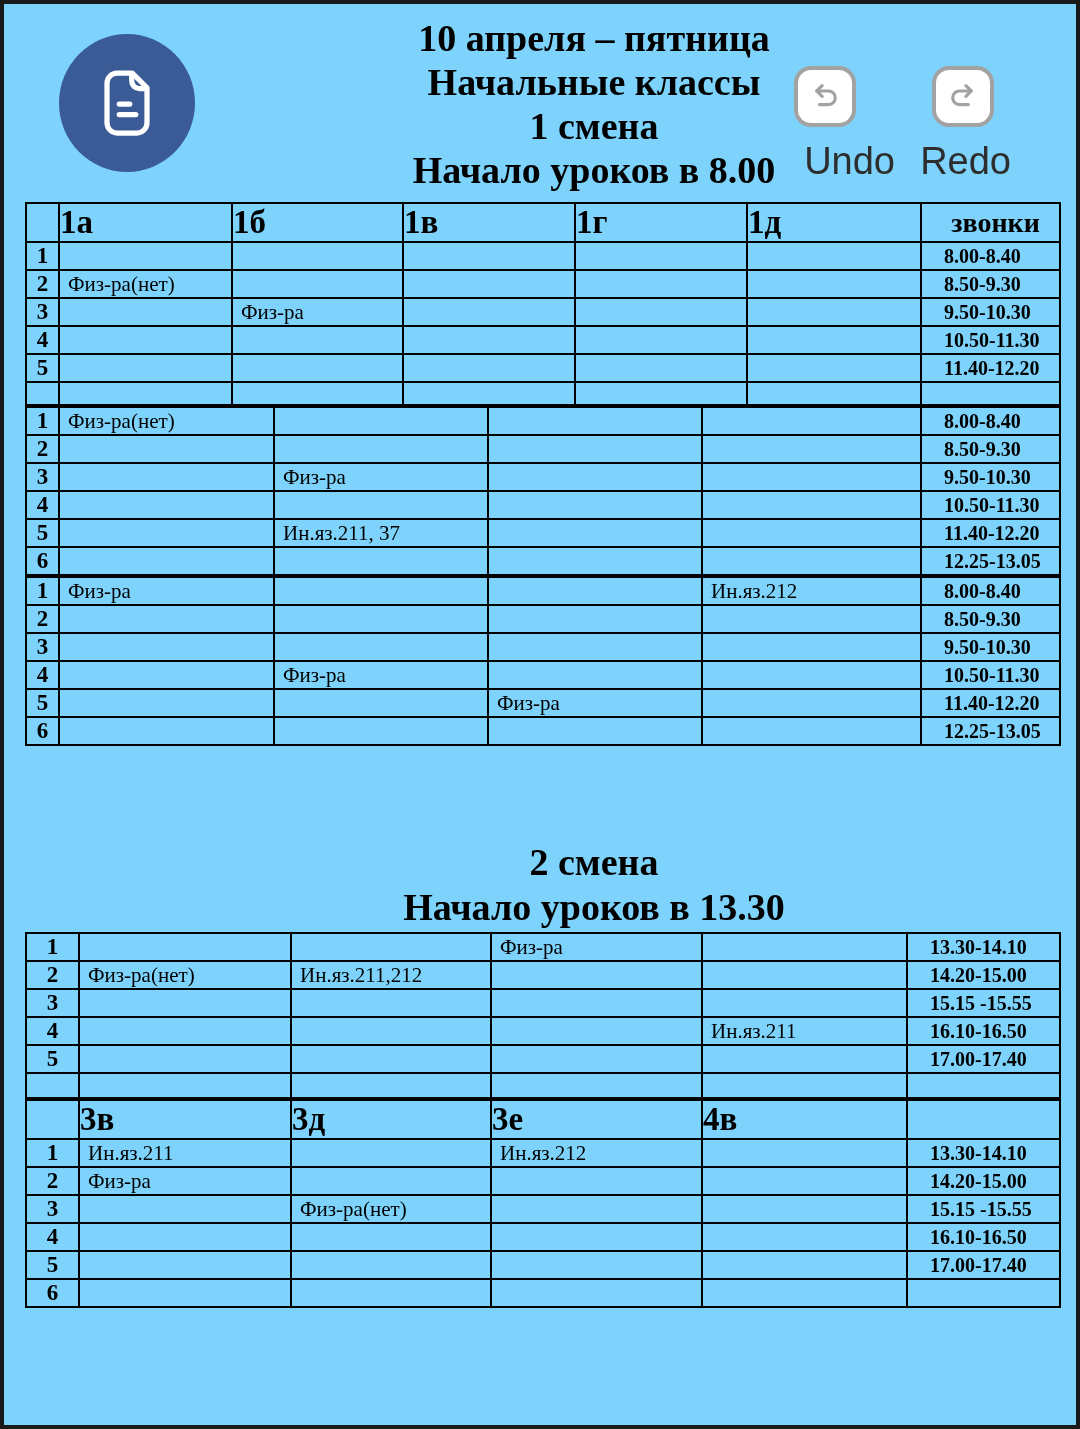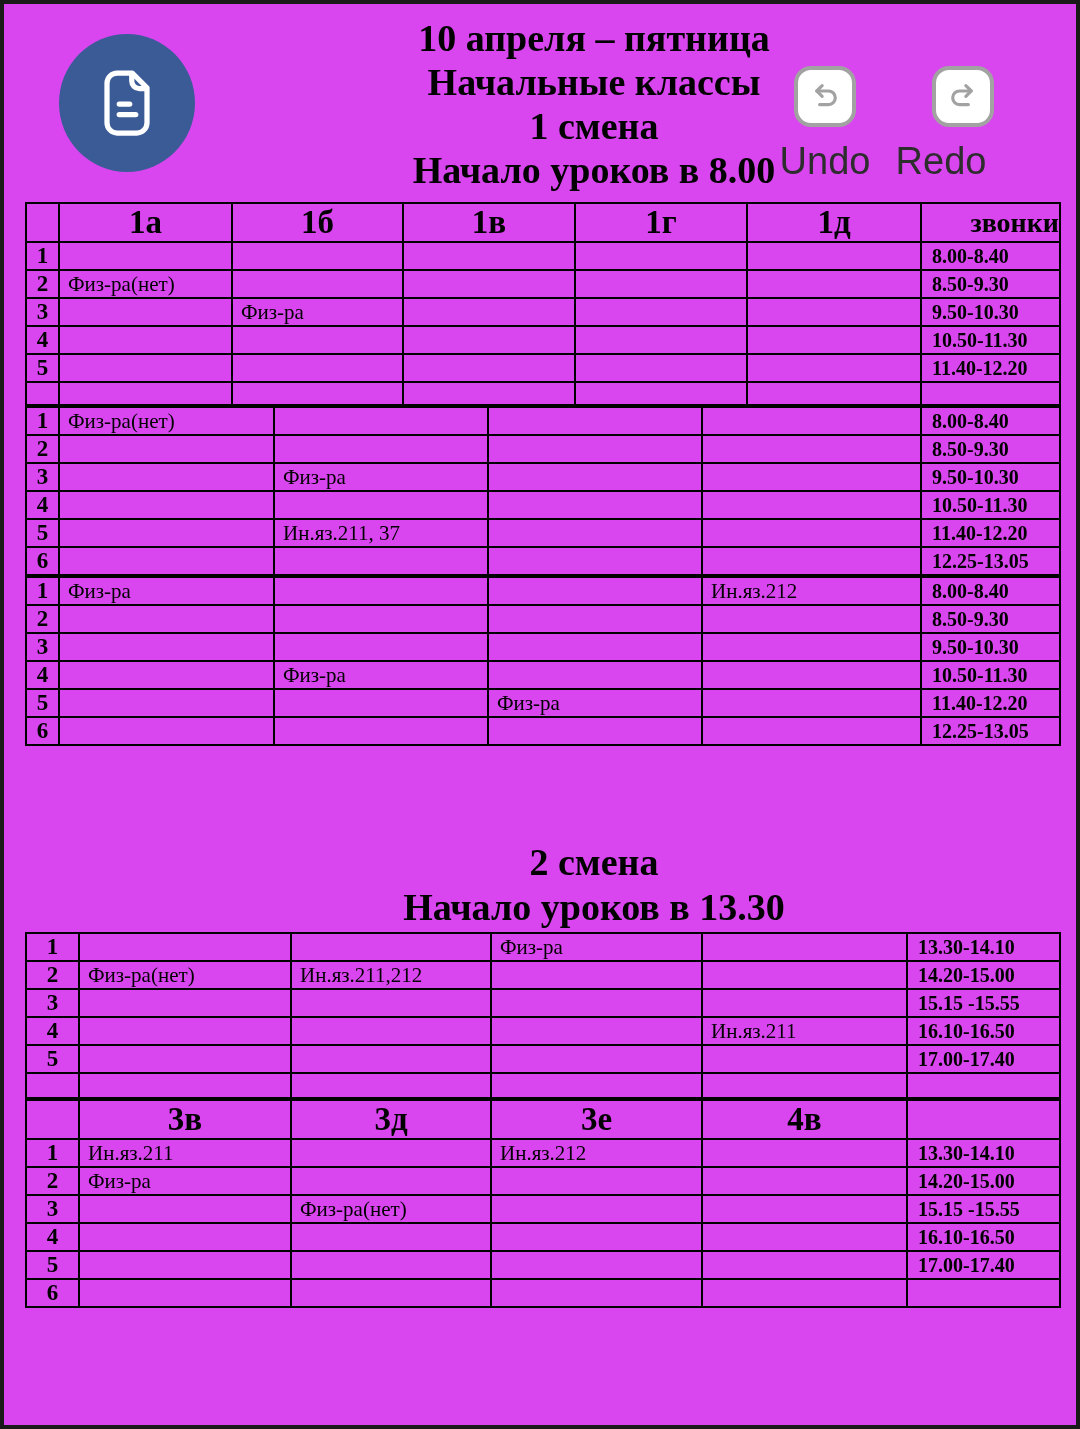--- a/index.html
+++ b/index.html
@@ -1,17 +1,17 @@
 <!DOCTYPE html>
 <html><head>
 <meta charset="utf-8">
 <style>
   html,body{margin:0;padding:0;background:#ddd;}
   .page{
-    position:relative;width:1080px;height:1429px;background:#d946ef;
+    position:relative;width:1080px;height:1429px;background:#7dd3fc;
     box-sizing:border-box;border:4px solid #1a1a1a;overflow:hidden;
     font-family:"Liberation Serif", serif;color:#000;
   }
   
   .doc-badge{
     position:absolute;left:55px;top:30px;width:136px;height:138px;border-radius:50%;
     background:#3b5b97;display:flex;align-items:center;justify-content:center;
   }
   
   .title-block{
@@ -24,38 +24,38 @@
   }
   
   .tool-btn{
     position:absolute;width:62px;height:61px;box-sizing:border-box;
     border:4px solid #a2a2a2;border-radius:17px;background:#fff;
     display:flex;align-items:center;justify-content:center;cursor:pointer;
   }
   .tool-btn.undo{left:790px;top:62px;}
   .tool-btn.redo{left:928px;top:62px;}
   .tool-label{
-    position:absolute;top:136px;width:140px;text-align:center;
+    position:absolute;top:136px;width:140px;text-align:right;
     font-family:"Liberation Sans", sans-serif;font-size:38px;color:#2d2d2d;cursor:pointer;
   }
   #undo-label{left:751px;}
   #redo-label{left:867px;}
   
   .tables1{position:absolute;top:198px;left:21px;}
   .tables2{position:absolute;top:928px;left:21px;}
   table.sched{border-collapse:collapse;table-layout:fixed;}
   .sched td{
     border:2px solid #000;overflow:hidden;white-space:nowrap;
     vertical-align:middle;box-sizing:border-box;padding:0;
   }
-  .sched tr.hdr td{text-align:center;font-weight:bold;font-size:33px;}
-  .sched tr.hdr td.bells-h{text-align:right;padding-left:10px;font-size:28px;}
+  .sched tr.hdr td{font-weight:bold;font-size:33px;}
+  .sched tr.hdr td.bells-h{text-align:center;padding-left:10px;font-size:28px;}
   .sched td.num{text-align:center;font-weight:bold;font-size:23px;}
   .sched td.lesson{font-size:21px;padding-left:8px;}
-  .sched td.time{font-weight:bold;font-size:20px;padding-left:10px;}
+  .sched td.time{font-weight:bold;font-size:20px;padding-left:22px;}
   
   .tbl0 col:nth-child(1){width:33px}
   .tbl0 col:nth-child(2){width:173px}
   .tbl0 col:nth-child(3){width:171px}
   .tbl0 col:nth-child(4){width:172px}
   .tbl0 col:nth-child(5){width:172px}
   .tbl0 col:nth-child(6){width:174px}
   .tbl0 col:nth-child(7){width:139px}
   .tbl1 col:nth-child(1),.tbl2 col:nth-child(1){width:33px}
   .tbl1 col:nth-child(2),.tbl2 col:nth-child(2){width:215px}

